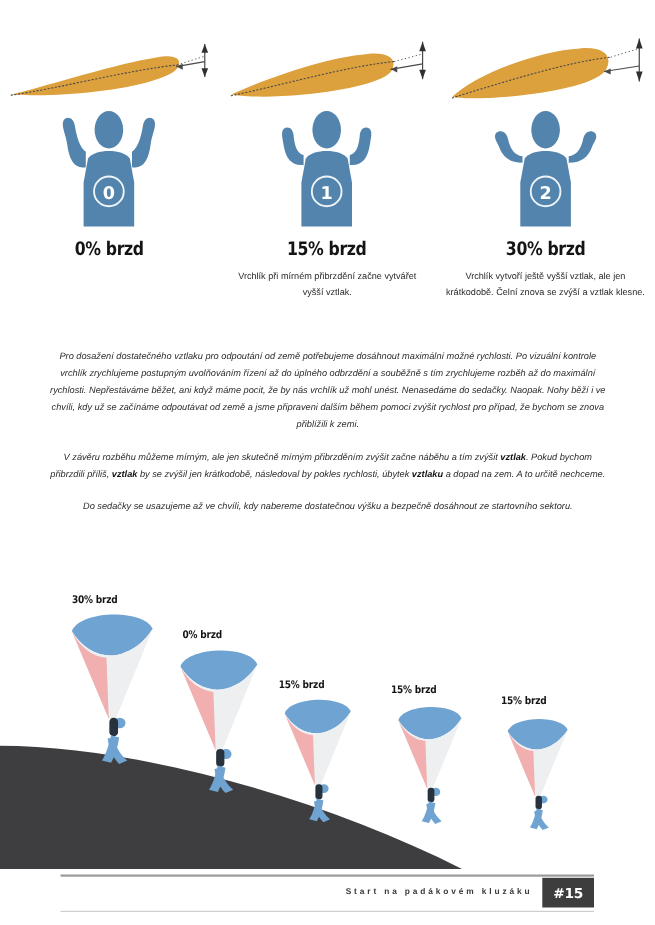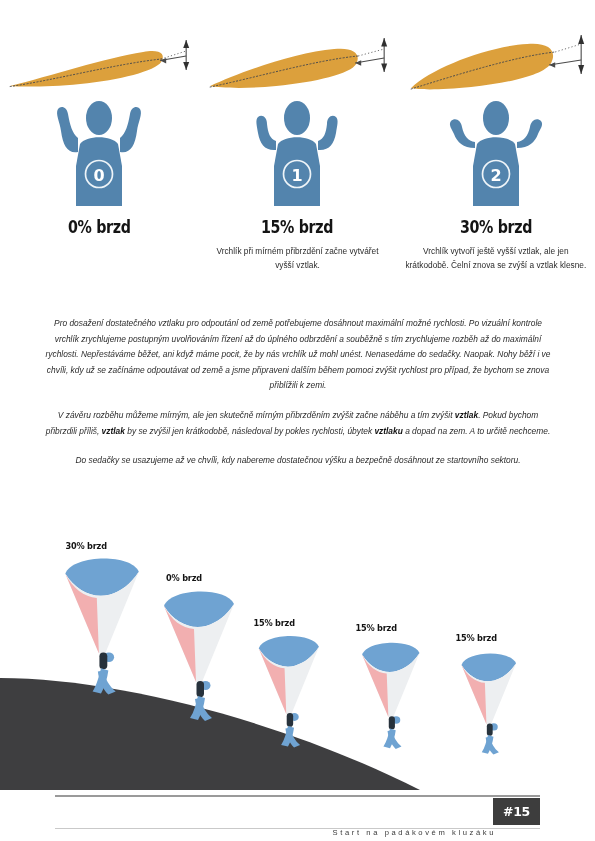--- a/index.html
+++ b/index.html
@@ -126,28 +126,27 @@
     background: #9a9a9a;
   }
   .footer-rule-bottom {
     position: absolute;
     left: 0; bottom: 0;
     width: 485px; height: 1.3px;
     background: #c9c9c9;
   }
   .footer-title {
     position: absolute;
-    right: 44px;
+    right: 56px;
     top: 11px;
     font-size: 7.6px;
-    font-weight: 400;
+    font-weight: 700;
     letter-spacing: 2.6px;
     color: #3a3a3a;
     white-space: nowrap;
-    margin-top: 22px;
   }
   .footer-page {
     position: absolute;
     right: 0;
     top: 3px;
     width: 47px;
     height: 27px;
     background: #3d3d3d;
     color: #ffffff;
     font-family: "DejaVu Sans", sans-serif;

